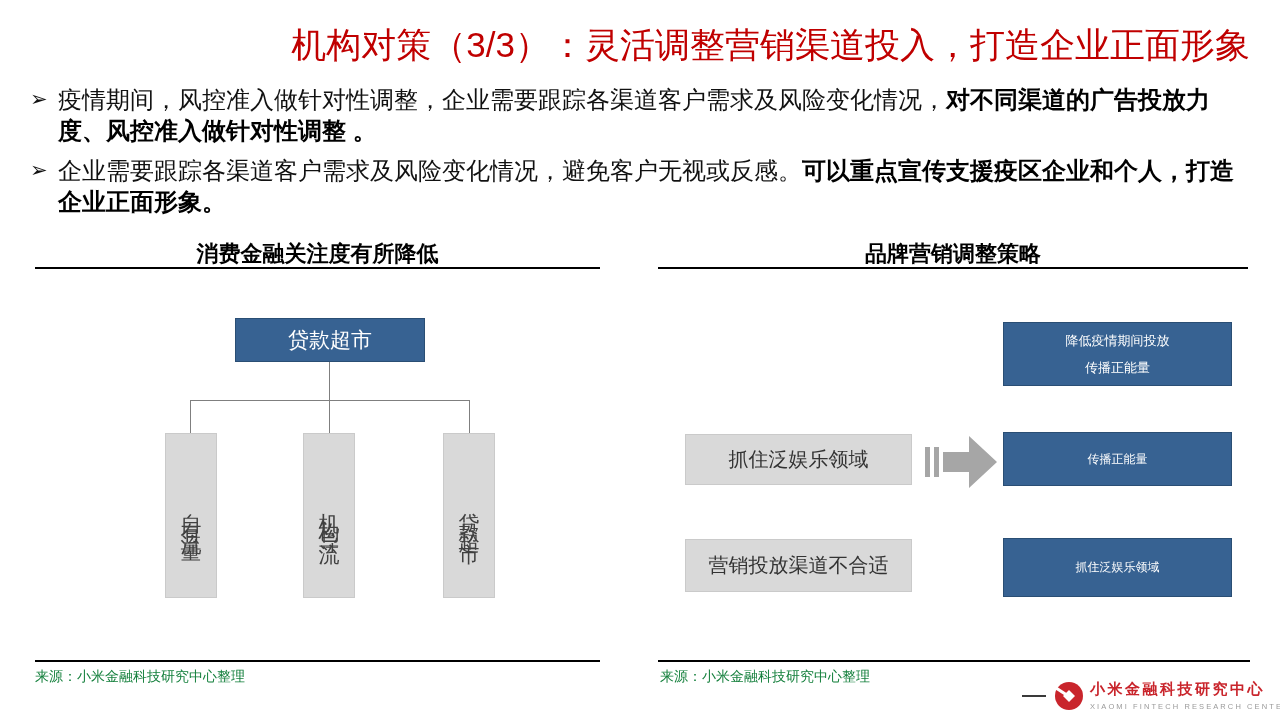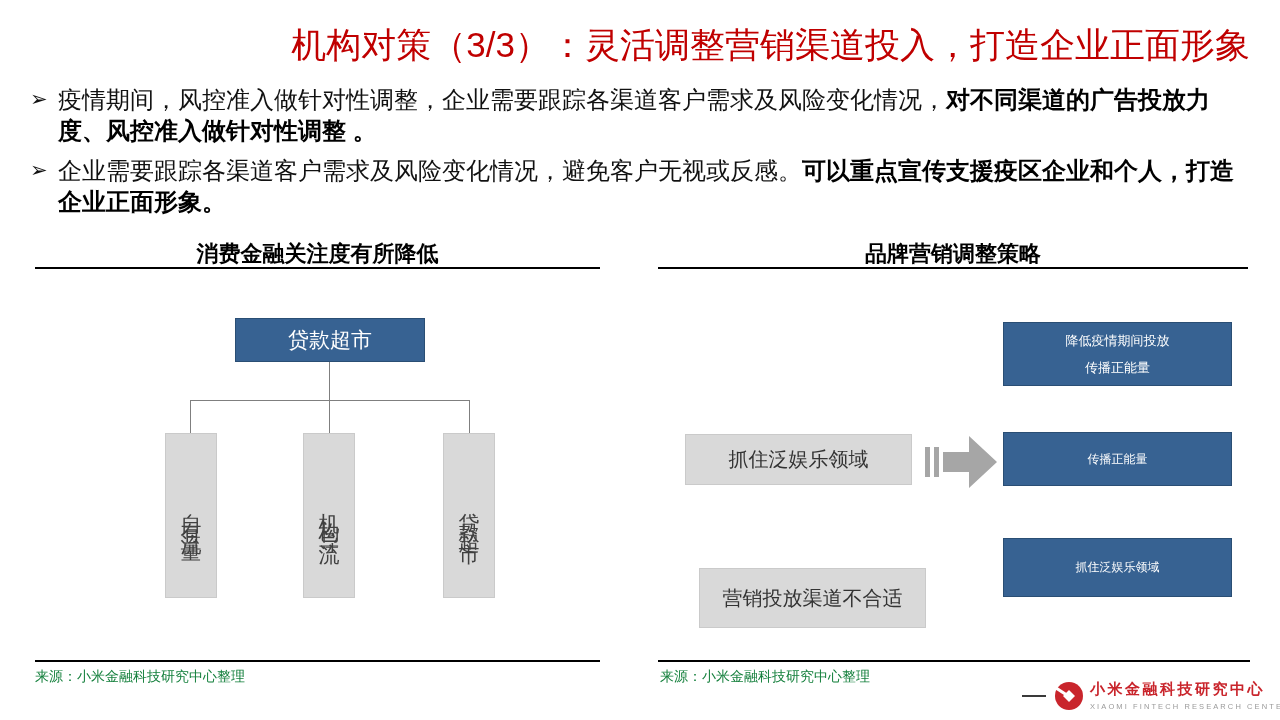--- a/index.html
+++ b/index.html
@@ -45,21 +45,21 @@
   
   .problem-box{
     position:absolute;left:685px;width:227px;background:#D9D9D9;border:1px solid #CACACA;
     color:#333;font-size:20px;display:flex;align-items:center;justify-content:center;
   }
   .strategy-box{
     position:absolute;left:1003px;width:229px;background:#376292;border:1px solid #2A4E74;
     color:#fff;font-size:12px;display:flex;flex-direction:column;align-items:center;justify-content:center;
     line-height:27px;text-align:center;
   }
-  .pb1{top:329px;height:53px;} .pb2{top:434px;height:51px;} .pb3{top:568px;height:60px;margin-left:14px;}
+  .pb1{top:329px;height:53px;} .pb2{top:434px;height:51px;} .pb3{top:539px;height:53px;}
   .sb1{top:322px;height:64px;font-size:13px;} .sb2{top:432px;height:54px;} .sb3{top:538px;height:59px;}
   .map-arrow{position:absolute;left:925px;top:434px;width:72px;height:56px;}
   
   .source{position:absolute;top:668px;font-size:14px;color:#15803d;}
   .source.left{left:35px;} .source.right{left:660px;}
   
   .logo{position:absolute;left:1022px;top:680px;display:flex;align-items:center;}
   .logo .dash{width:24px;height:2px;background:#3a3a3a;}
   .logo .mark{margin:0 6px 0 8px;}
   .logo .texts{display:flex;flex-direction:column;margin-right:8px;}

